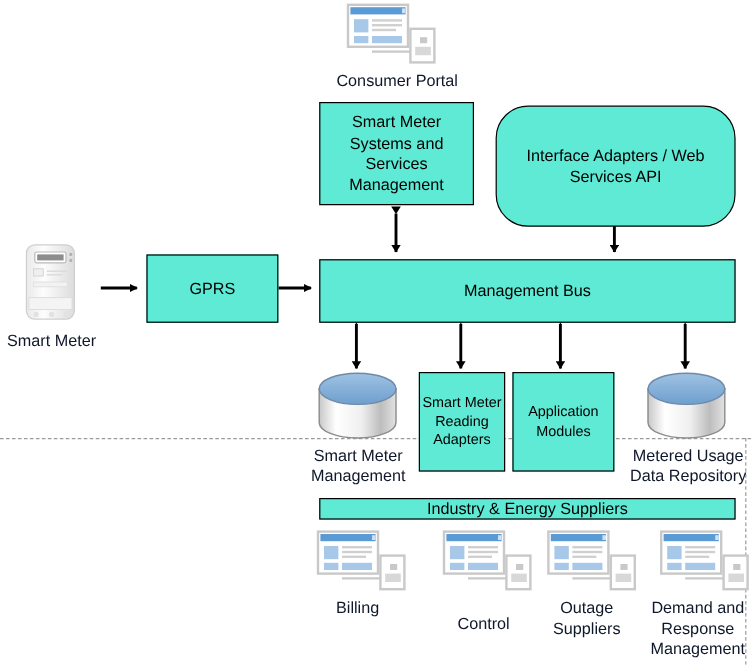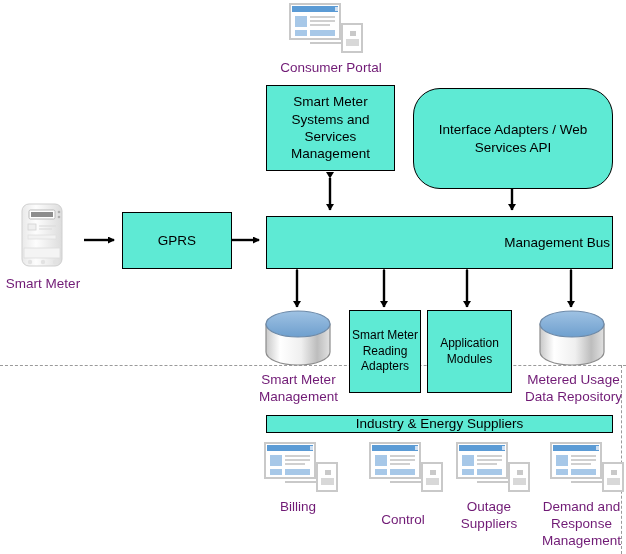--- a/index.html
+++ b/index.html
@@ -20,21 +20,21 @@
     line-height:1.28;
     padding:2px;
   }
   .box.small{font-size:12px;line-height:1.3;}
   
   .caption{
     position:absolute;
     text-align:center;
     font-size:13.5px;
     line-height:1.25;
-    color:#701a75;
+    color:#0f172a;
   }
   
   .dash-h{
     position:absolute;
     border-top:1.5px dashed #9a9a9a;
     height:0;
   }
   .dash-v{
     position:absolute;
     border-left:1.5px dashed #9a9a9a;
@@ -145,21 +145,21 @@
     <circle cx="29" cy="60" r="2.2" fill="#e2e2e2"></circle>
     <circle cx="41" cy="60" r="2.2" fill="#e2e2e2"></circle>
   </svg>
 </div>
 <div class="caption" style="left:0px;top:276px;width:86px;">Smart Meter</div>
 
 <div class="box" style="left:122px;top:212px;width:110px;height:57px;">
   <span>GPRS</span>
 </div>
 
-<div class="box" style="left:266px;top:216px;width:347px;height:53px;justify-content:flex-end;">
+<div class="box" style="left:266px;top:216px;width:347px;height:53px;">
   <span>Management Bus</span>
 </div>
 
 <div class="cyl" style="left:262px;top:308px;width:72px;height:62px;">
   <svg width="72" height="62" viewBox="0 0 72 62">
     <defs>
       <linearGradient id="cylbodyA" x1="0" y1="0" x2="1" y2="0">
         <stop offset="0" stop-color="#c8c8c8"></stop>
         <stop offset="0.22" stop-color="#ffffff"></stop>
         <stop offset="0.55" stop-color="#efefef"></stop>

